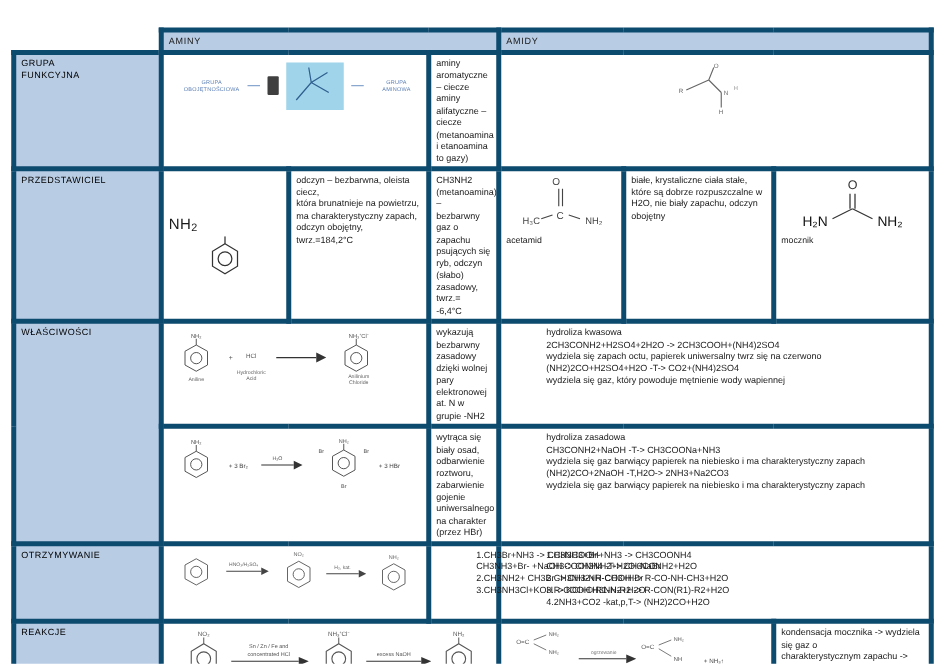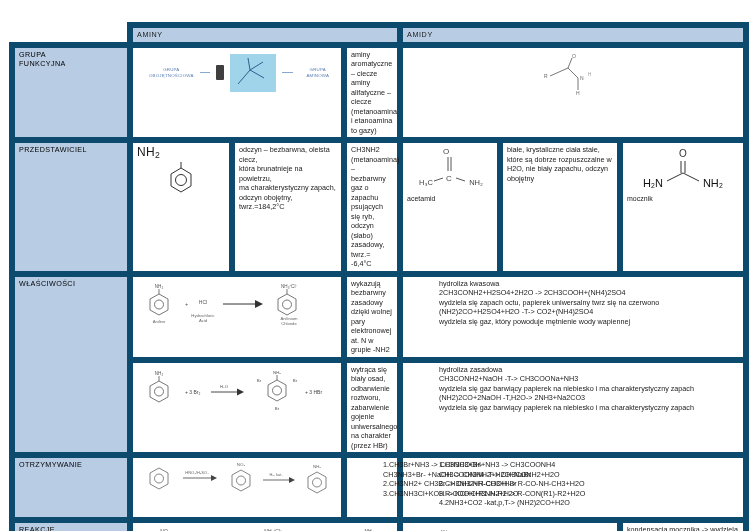--- a/index.html
+++ b/index.html
@@ -1,40 +1,40 @@
 <!DOCTYPE html>
 <html><head>
 <meta charset="utf-8">
 <style>
   html,body{margin:0;padding:0;background:#fff;}
   body{width:750px;height:531px;font-family:"Liberation Sans",sans-serif;color:#1a1a1a;overflow:hidden;}
   .page{position:relative;width:750px;height:531px;padding:0;box-sizing:border-box;}
   table.grid{border-collapse:collapse;table-layout:fixed;width:734px;margin:22px 0 0 9px;}
-  table.grid td,table.grid th{border:6px solid #0c4a6e;vertical-align:top;padding:2px 4px;font-size:7.2px;line-height:1.32;font-weight:normal;text-align:left;}
+  table.grid td,table.grid th{border:4px solid #0c4a6e;vertical-align:top;padding:2px 4px;font-size:7.2px;line-height:1.32;font-weight:normal;text-align:left;}
   .rowlabel{background:#b8cce4;color:#000;text-align:center;vertical-align:middle;font-size:8.4px;letter-spacing:.4px;}
   .hdr{background:#b8cce4;text-align:center;vertical-align:middle;font-size:8.6px;letter-spacing:.6px;}
   .hdr-blank{background:#fff;border:1px solid #fff !important;}
   .nopad{padding:0;}
   .cellpad{padding:3px 5px;}
   .eqs{font-size:6.9px;line-height:1.5;}
   .eqs div{white-space:nowrap;padding-left:32px;}
   .center{text-align:center;}
   .mid{vertical-align:middle;}
   sub{font-size:.72em;vertical-align:baseline;position:relative;top:.22em;}
   
   .fg{display:flex;align-items:center;gap:6px;padding:4px 0 4px 12px;}
   .fg .tag{font-size:4.4px;color:#5b7fb5;letter-spacing:.2px;line-height:1.25;text-align:center;width:52px;}
   .fg .dash{width:14px;height:1px;background:#8aa8cf;}
   .fg .blk{width:11px;height:15px;background:#3f3f3f;border-radius:1px;}
   .fg .blue{width:46px;height:38px;background:#9fd4ea;position:relative;}
   .amidefig{display:block;margin:4px auto;width:70px;height:44px;}
   
   .structcell{text-align:center;padding-top:4px;}
   .formula{font-size:11px;letter-spacing:.3px;}
-  .formula.big{font-size:12px;}
+  .formula.big{font-size:12px;margin-top:33px;}
   .caption{font-size:7px;margin-top:1px;}
   .acetfig,.mocznikfig{display:block;margin:0 auto;}
   .benz{display:block;margin:1px auto 0;}
 </style>
 </head>
 <body>
 
 <div class="page">
 <table class="grid">
   <colgroup>

